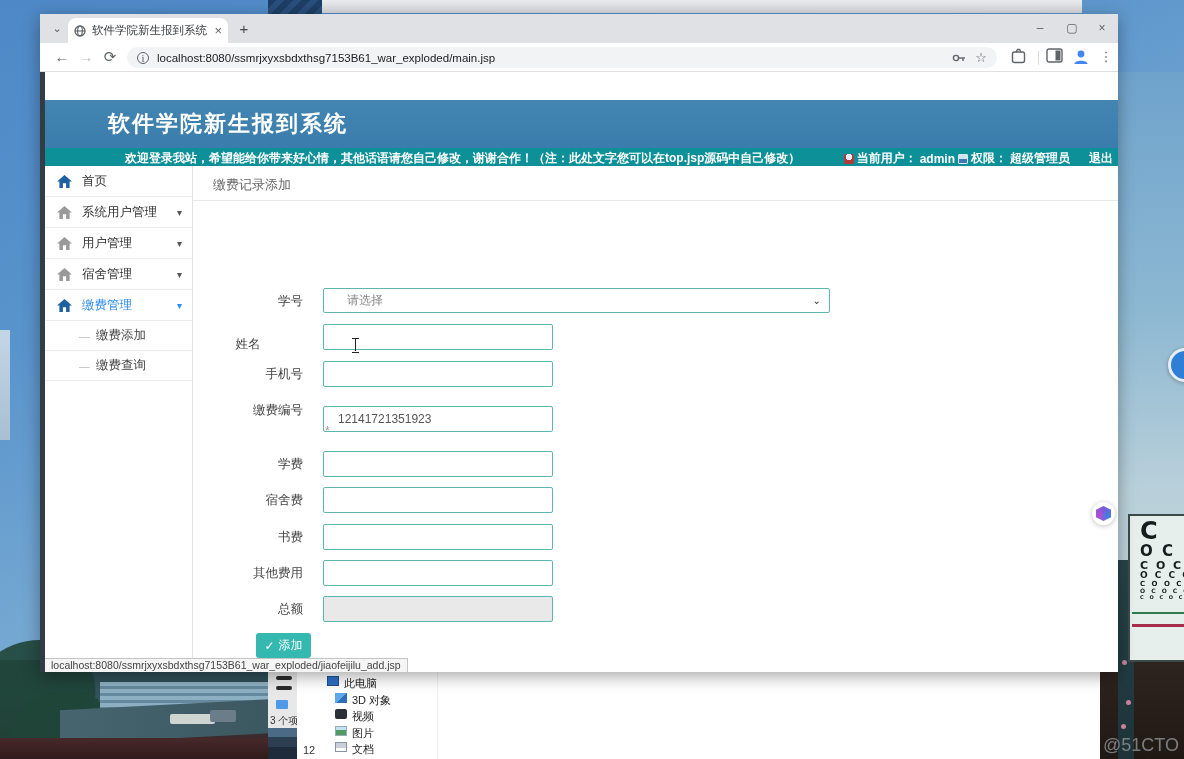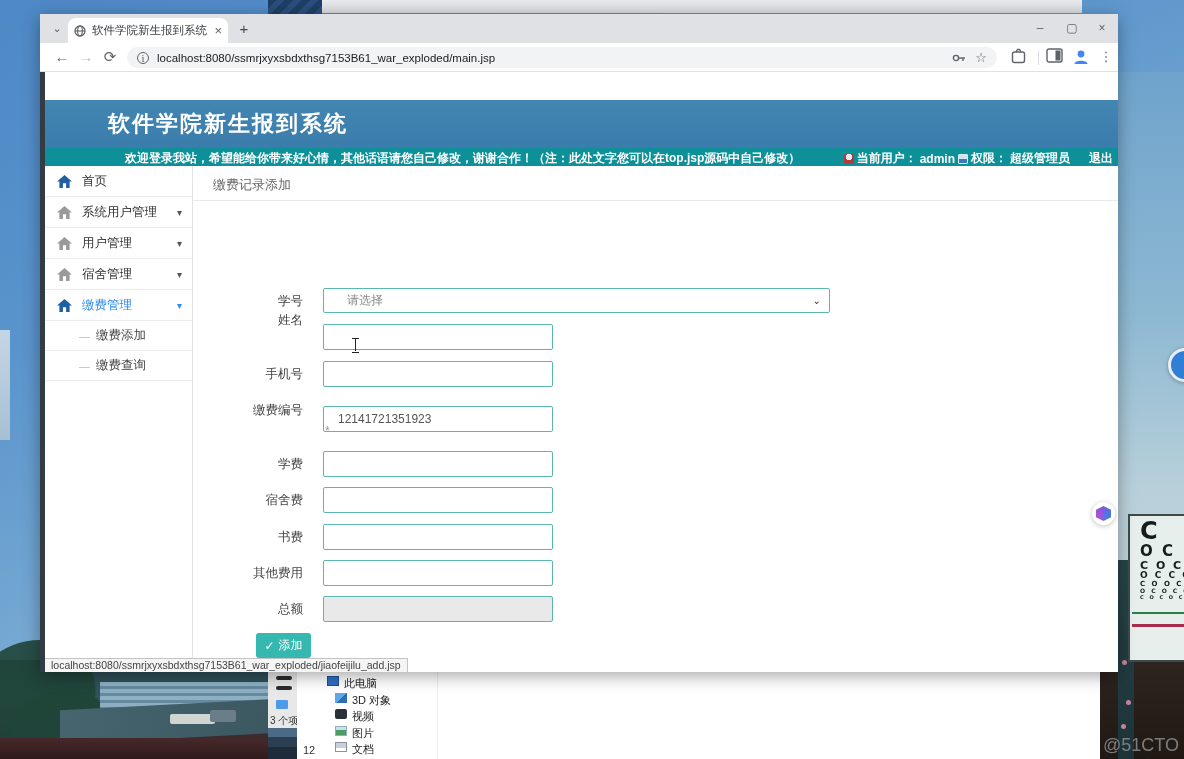--- a/index.html
+++ b/index.html
@@ -289,21 +289,21 @@
       <div id="main">
         <div id="content-title">缴费记录添加</div>
         <div id="content-rule"></div>
 
         <div class="form-label" style="left:0;top:127px;">学号</div>
         <div id="sel-xuehao" style="top:122px;padding-left:23px;">
           <span>请选择</span>
           <span class="sel-caret">⌄</span>
         </div>
 
-        <div class="form-label" style="left:0;top:146px;">姓名</div>
+        <div class="form-label" style="left:0;top:170px;text-align:center;">姓名</div>
         <input class="form-input" style="top: 158px;">
         <div id="text-cursor"></div>
 
         <div class="form-label" style="left:0;top:200px;">手机号</div>
         <input class="form-input" style="top: 195px;">
 
         <div class="form-label" style="left:0;top:236px;">缴费编号</div>
         <input class="form-input" style="top: 240px; padding-left: 14px;" value="12141721351923">
         <div id="req-star">*</div>
 

